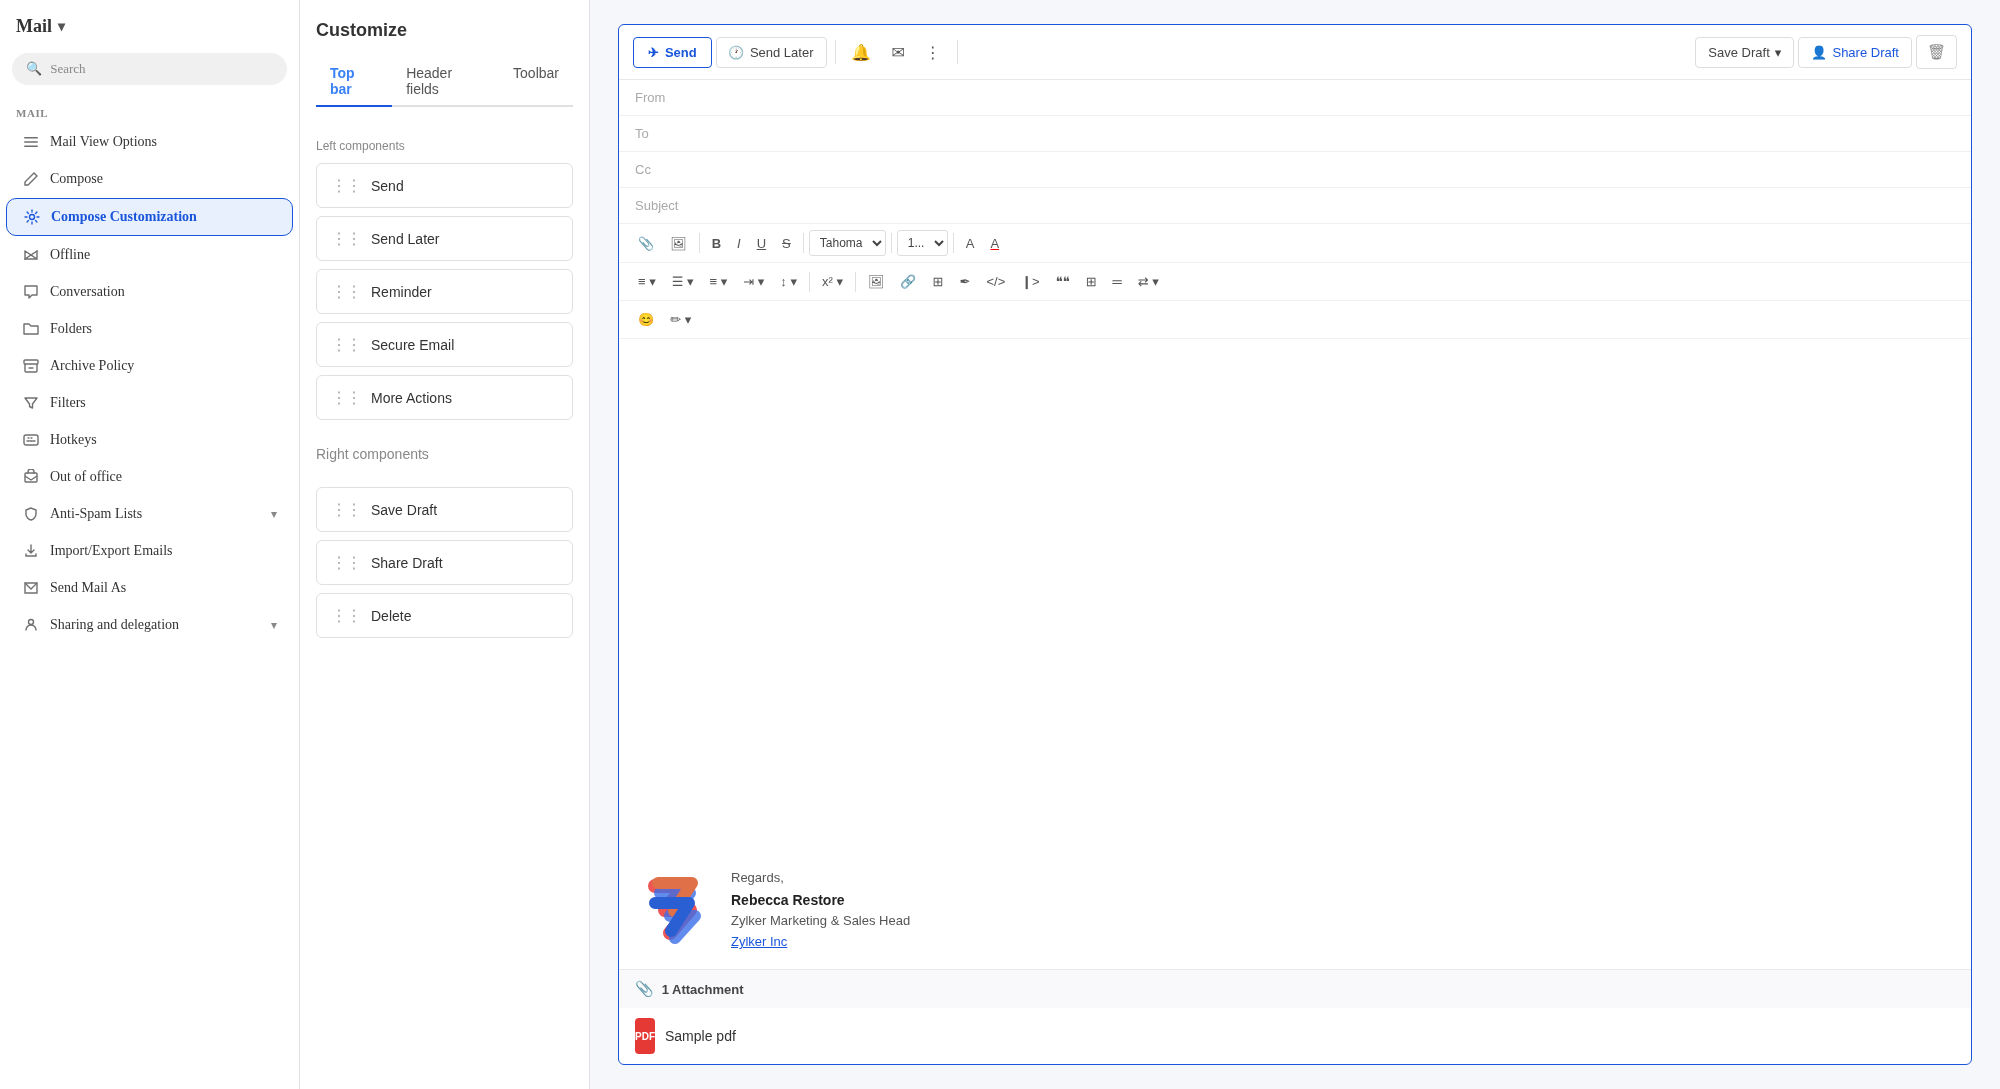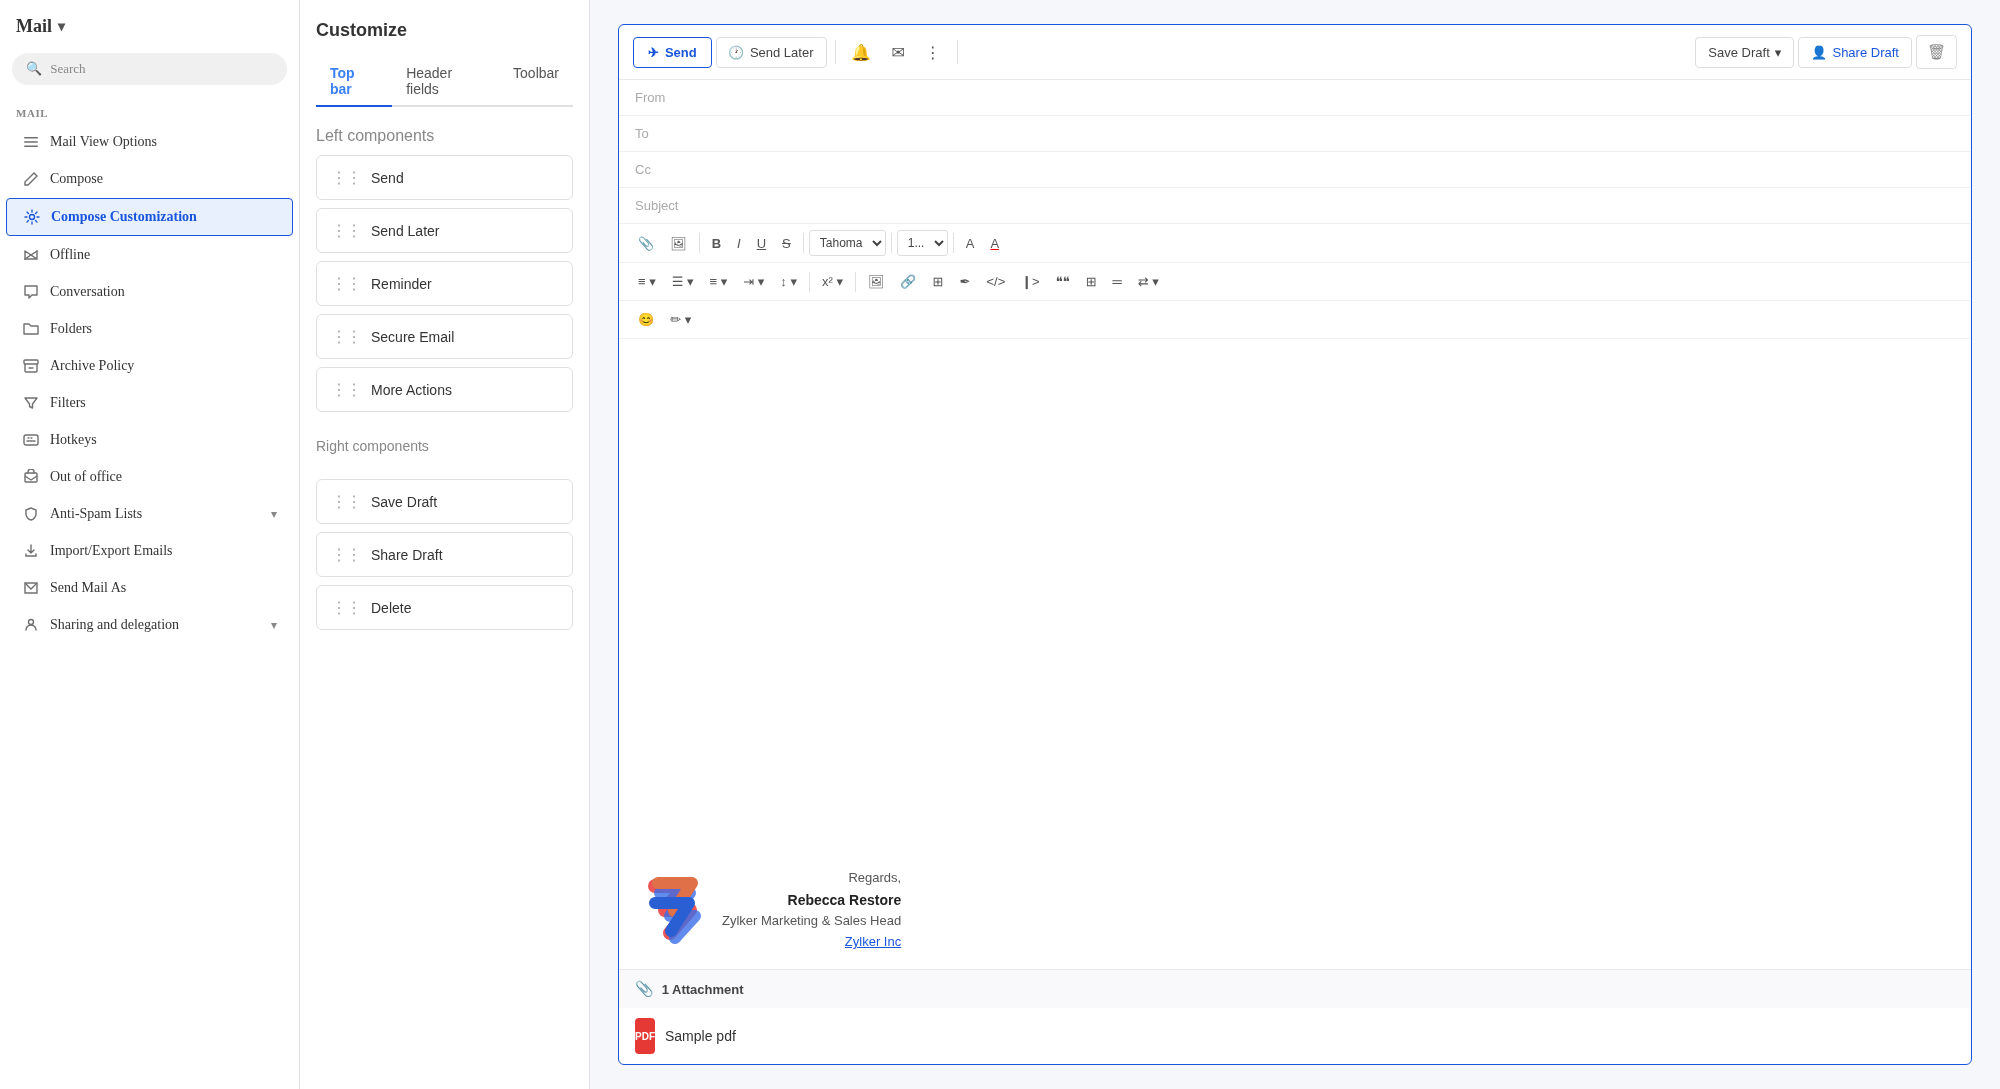--- a/index.html
+++ b/index.html
@@ -6,35 +6,35 @@
     body { font-family: -apple-system, BlinkMacSystemFont, 'Segoe UI', Arial, sans-serif; background: #f5f5f5; display: flex; height: 100vh; overflow: hidden; font-size: 14px; color: #333; }
 
     
     .sidebar { width: 300px; background: #fff; border-right: 1px solid #e0e0e0; display: flex; flex-direction: column; overflow-y: auto; flex-shrink: 0; font-family: Liberation Serif, serif; }
     .sidebar-header { padding: 16px 16px 8px; display: flex; align-items: center; gap: 6px; font-size: 18px; font-weight: 600; }
     .sidebar-header .chevron { font-size: 14px; color: #555; }
     .search-box { margin: 8px 12px 12px; display: flex; align-items: center; gap: 8px; background: #f0f0f0; border-radius: 20px; padding: 8px 14px; cursor: text; }
     .search-box span { color: #888; font-size: 13px; }
     .sidebar-section-label { padding: 10px 16px 4px; font-size: 11px; font-weight: 700; color: #888; letter-spacing: 0.05em; text-transform: uppercase; }
     .sidebar-item { display: flex; align-items: center; gap: 10px; padding: 9px 16px; cursor: pointer; border-radius: 4px; margin: 1px 6px; font-size: 14px; color: #333; }
-    .sidebar-item.active { background: #e8f0fe; color: #1a56db; font-weight: 600; border: 1.5px solid #1a56db; border-radius: 4px; }
+    .sidebar-item.active { background: #e8f0fe; color: #1a56db; font-weight: 600; border: 1.5px solid #1a56db; border-radius: 10px; }
     .sidebar-item .icon { width: 18px; height: 18px; display: flex; align-items: center; justify-content: center; font-size: 15px; opacity: 0.7; flex-shrink: 0; }
     .sidebar-item.active .icon { opacity: 1; color: #1a56db; }
     .sidebar-item .chevron-right { margin-left: auto; font-size: 12px; color: #888; }
 
     
     .main { flex: 1; display: flex; overflow: hidden; }
 
     
     .customize-panel { width: 290px; background: #fff; border-right: 1px solid #e0e0e0; display: flex; flex-direction: column; overflow-y: auto; flex-shrink: 0; padding: 20px 16px; }
     .customize-title { font-size: 18px; font-weight: 700; margin-bottom: 16px; }
     .tabs { display: flex; gap: 0; border-bottom: 2px solid #e0e0e0; margin-bottom: 20px; }
     .tab { padding: 8px 14px; cursor: pointer; font-size: 14px; color: #555; border-bottom: 2px solid transparent; margin-bottom: -2px; }
     .tab.active { color: #3b82f6; border-bottom-color: #1a56db; font-weight: 600; }
-    .section-label { font-size: 16px; color: #888; margin-bottom: 10px; font-weight: 500; }
+    .section-label { font-size: 12px; color: #888; margin-bottom: 10px; font-weight: 500; margin-top: 12px; }
     .drag-item { display: flex; align-items: center; gap: 10px; background: #fff; border: 1px solid #e0e0e0; border-radius: 6px; padding: 12px 14px; margin-bottom: 8px; cursor: grab; font-size: 14px; color: #333; }
     .drag-handle { color: #aaa; font-size: 16px; letter-spacing: -1px; }
     .right-components-label { font-size: 14px; color: #888; margin: 18px 0 25px; font-weight: 500; }
 
     
     .preview-panel { flex: 1; background: #f5f7fa; display: flex; flex-direction: column; overflow: hidden; padding: 24px 28px; }
     .preview-header { display: flex; align-items: center; justify-content: space-between; margin-bottom: 20px; }
     .preview-title { font-size: 22px; font-weight: 700; }
     .restore-link { color: #1a56db; font-size: 14px; cursor: pointer; text-decoration: none; }
 
@@ -54,21 +54,21 @@
     .compose-subject { padding: 10px 16px; border-bottom: 1px solid #f0f0f0; font-size: 13px; color: #aaa; }
 
     .compose-format-bar { display: flex; align-items: center; padding: 6px 12px; border-bottom: 1px solid #f0f0f0; gap: 2px; flex-wrap: wrap; }
     .fmt-btn { background: none; border: none; cursor: pointer; color: #555; padding: 5px 7px; border-radius: 3px; font-size: 13px; display: flex; align-items: center; gap: 2px; }
     .fmt-select { border: 1px solid #ddd; border-radius: 3px; padding: 4px 6px; font-size: 12px; color: #444; cursor: pointer; background: #fff; }
     .fmt-sep { width: 1px; height: 20px; background: #e0e0e0; margin: 0 3px; }
 
     .compose-body { padding: 20px 16px; flex: 1; }
 
     
-    .signature-area { padding: 16px; display: flex; align-items: flex-start; gap: 7px; text-align: right; }
+    .signature-area { padding: 16px; display: flex; align-items: flex-start; gap: 16px; }
     .sig-logo { width: 80px; height: 80px; flex-shrink: 0; }
     .sig-text { font-size: 13px; color: #555; line-height: 1.6; }
     .sig-text .sig-regards { color: #555; }
     .sig-text .sig-name { font-weight: 700; color: #222; font-size: 14px; }
     .sig-text .sig-title { color: #555; }
     .sig-text .sig-link { color: #1a56db; text-decoration: underline; cursor: pointer; }
 
     .attachment-bar { padding: 10px 16px; background: #f9f9fb; border-top: 1px solid #e8e8e8; display: flex; align-items: center; gap: 8px; font-size: 13px; color: #444; font-weight: 600; }
     .attachment-icon { color: #888; font-size: 15px; }
 

